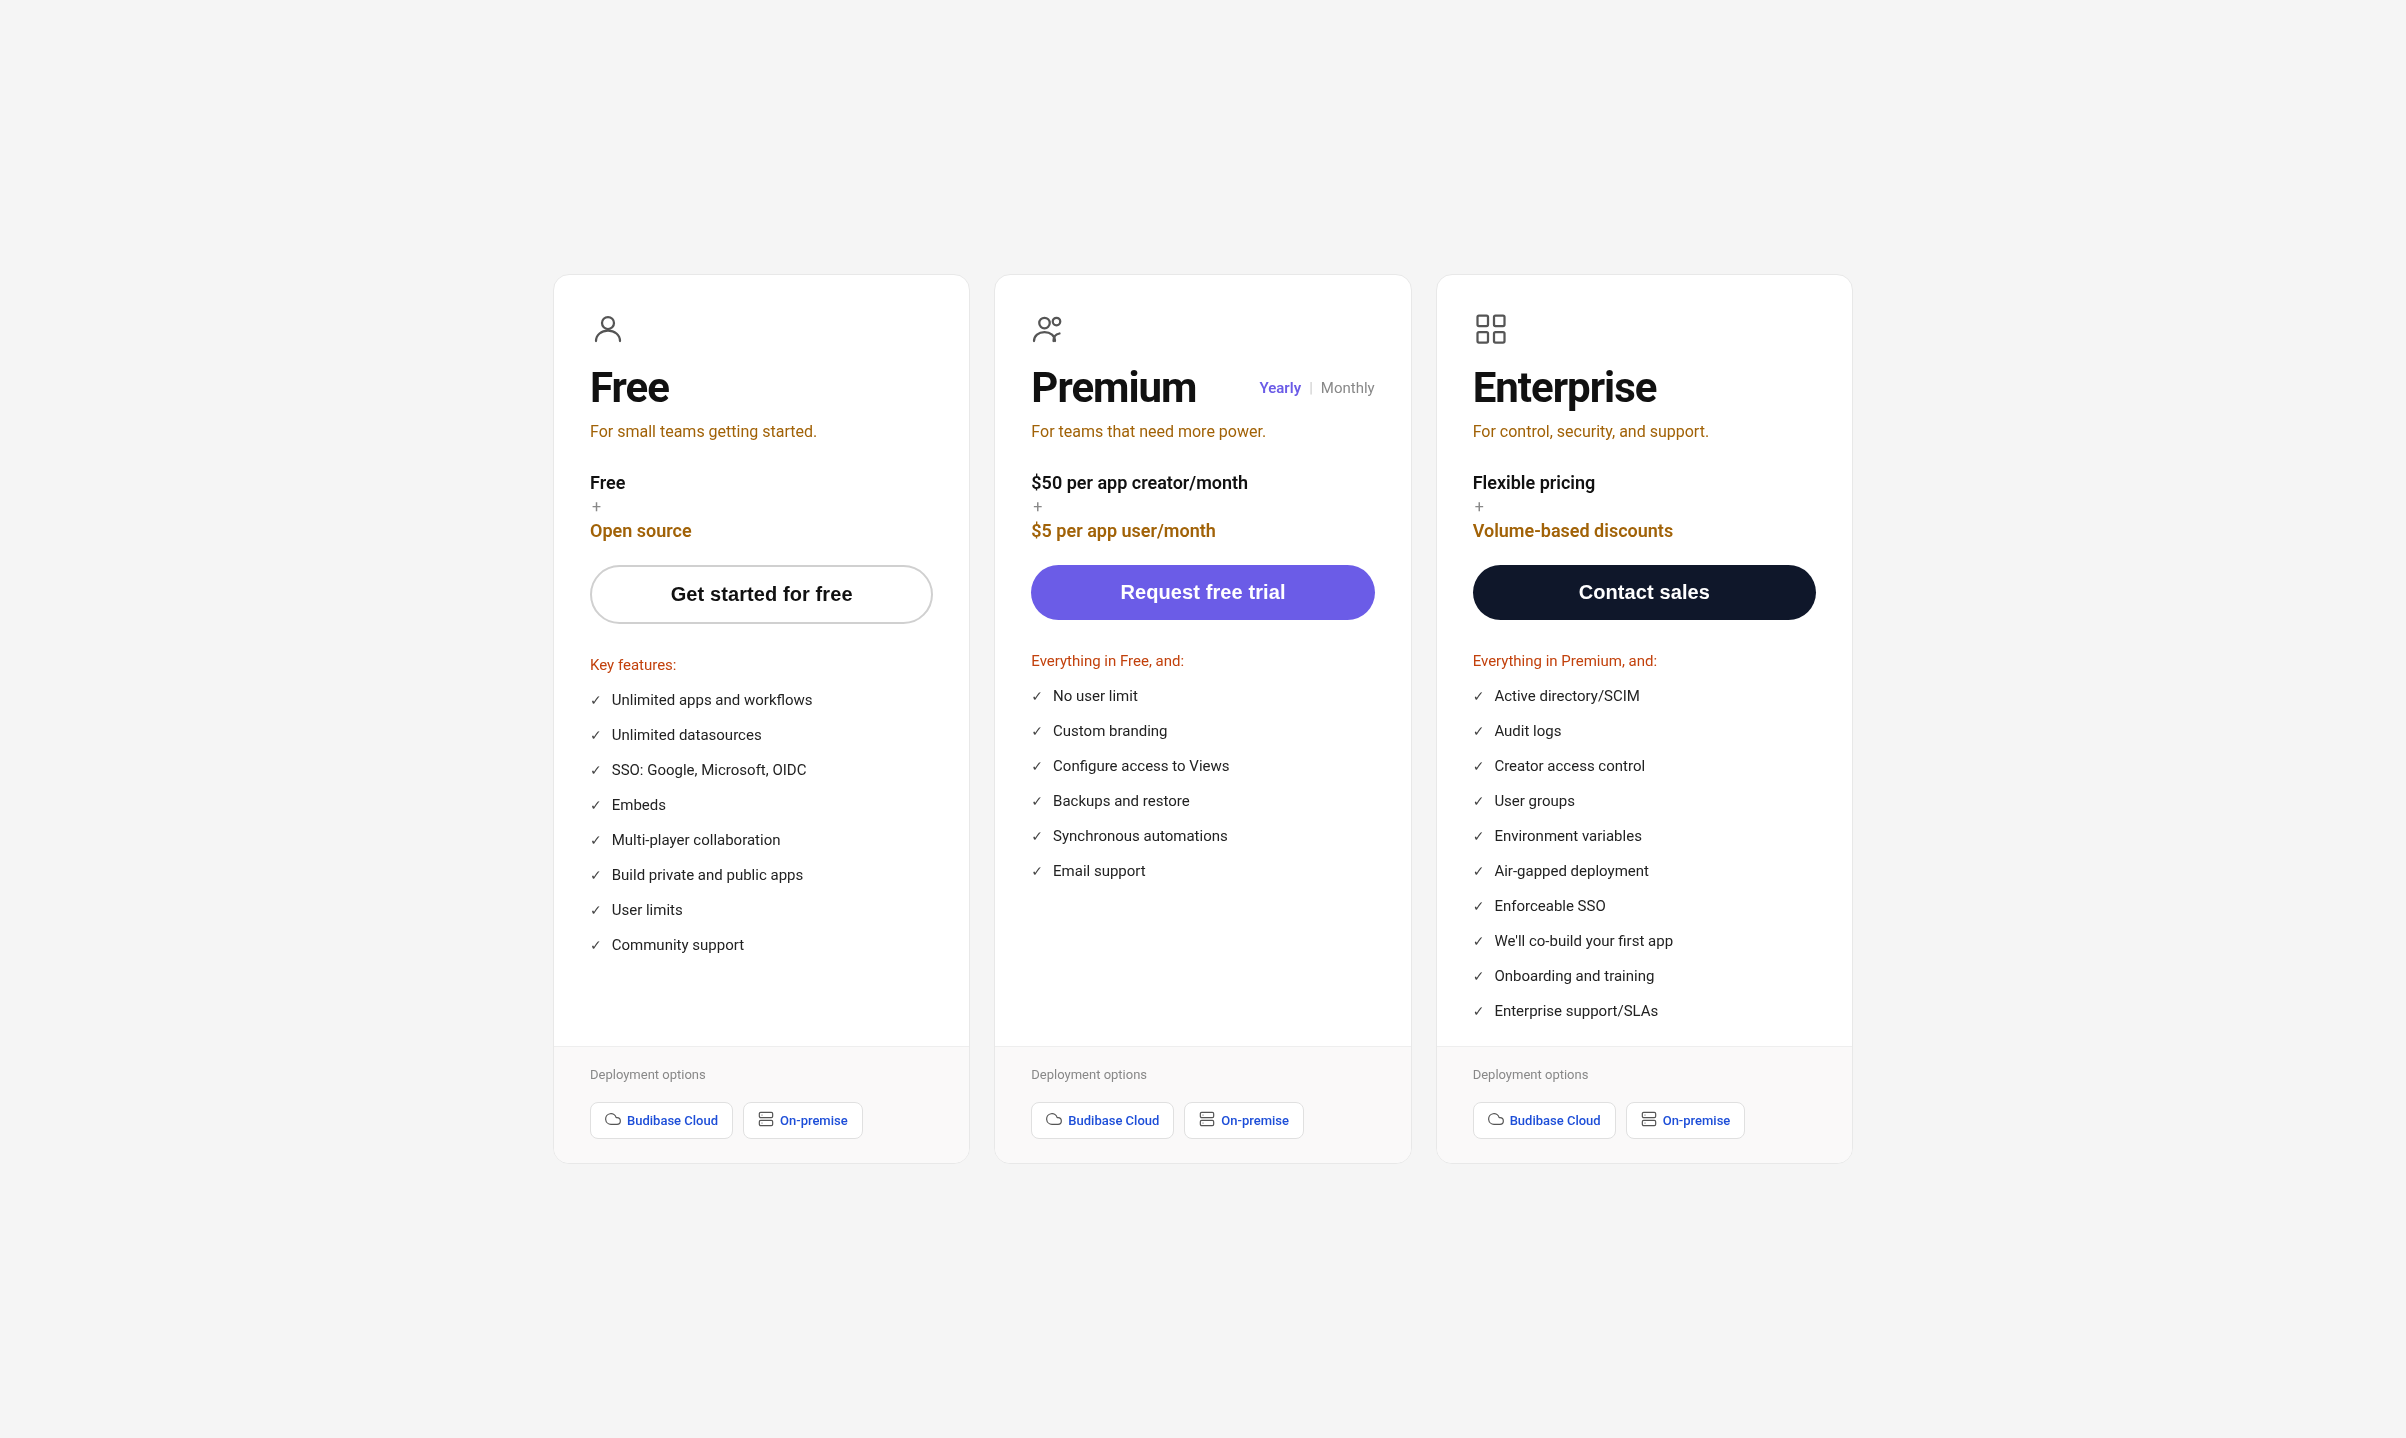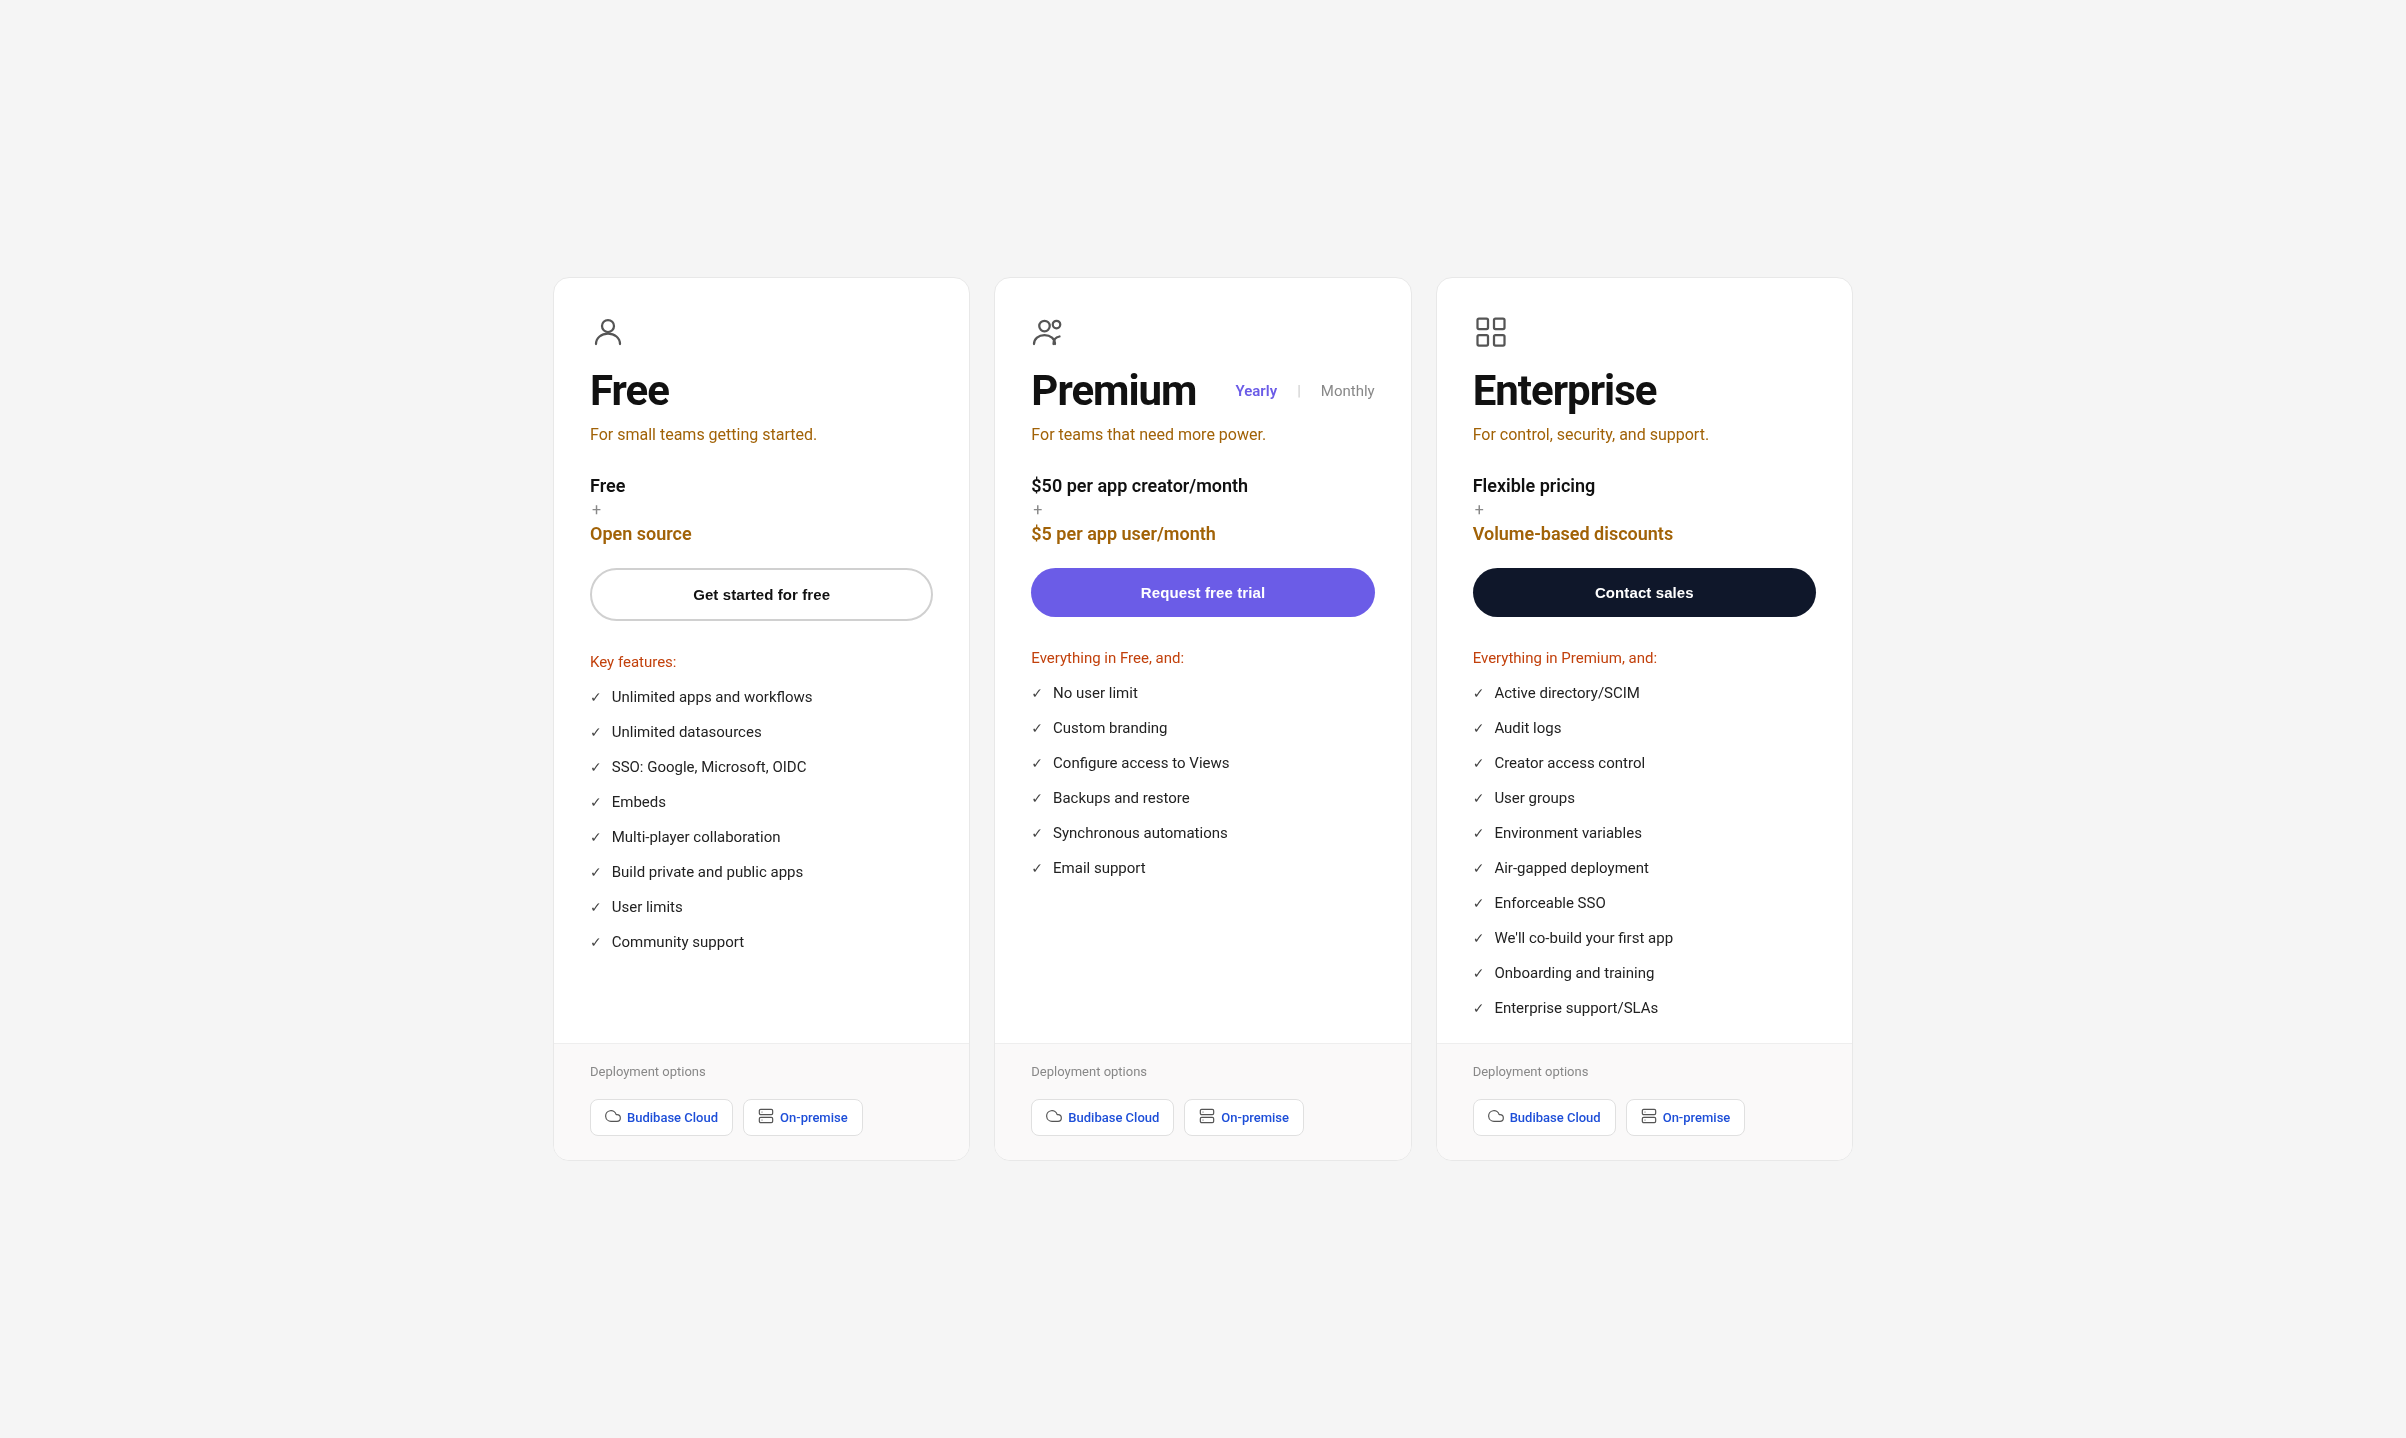--- a/index.html
+++ b/index.html
@@ -50,21 +50,21 @@
     }
     .plan-title {
       font-size: 42px;
       font-weight: 700;
       color: #111;
       letter-spacing: -1px;
     }
     .billing-toggle {
       display: flex;
       align-items: center;
-      gap: 20px;
+      gap: 8px;
       font-size: 15px;
       margin-left: auto;
     }
     .billing-toggle .yearly {
       color: #6b5ce7;
       font-weight: 600;
     }
     .billing-toggle .separator {
       color: #ccc;
     }
@@ -95,21 +95,21 @@
     .price-secondary {
       font-size: 18px;
       font-weight: 600;
       color: #a16207;
       margin-bottom: 24px;
     }
     .cta-button {
       width: 100%;
       padding: 16px 24px;
       border-radius: 50px;
-      font-size: 15px;
+      font-size: 20px;
       font-weight: 600;
       cursor: pointer;
       border: none;
       margin-bottom: 32px;
       letter-spacing: 0.1px;
     }
     .cta-outline {
       background: #ffffff;
       border: 2px solid #d0d0d0;
       color: #111;

